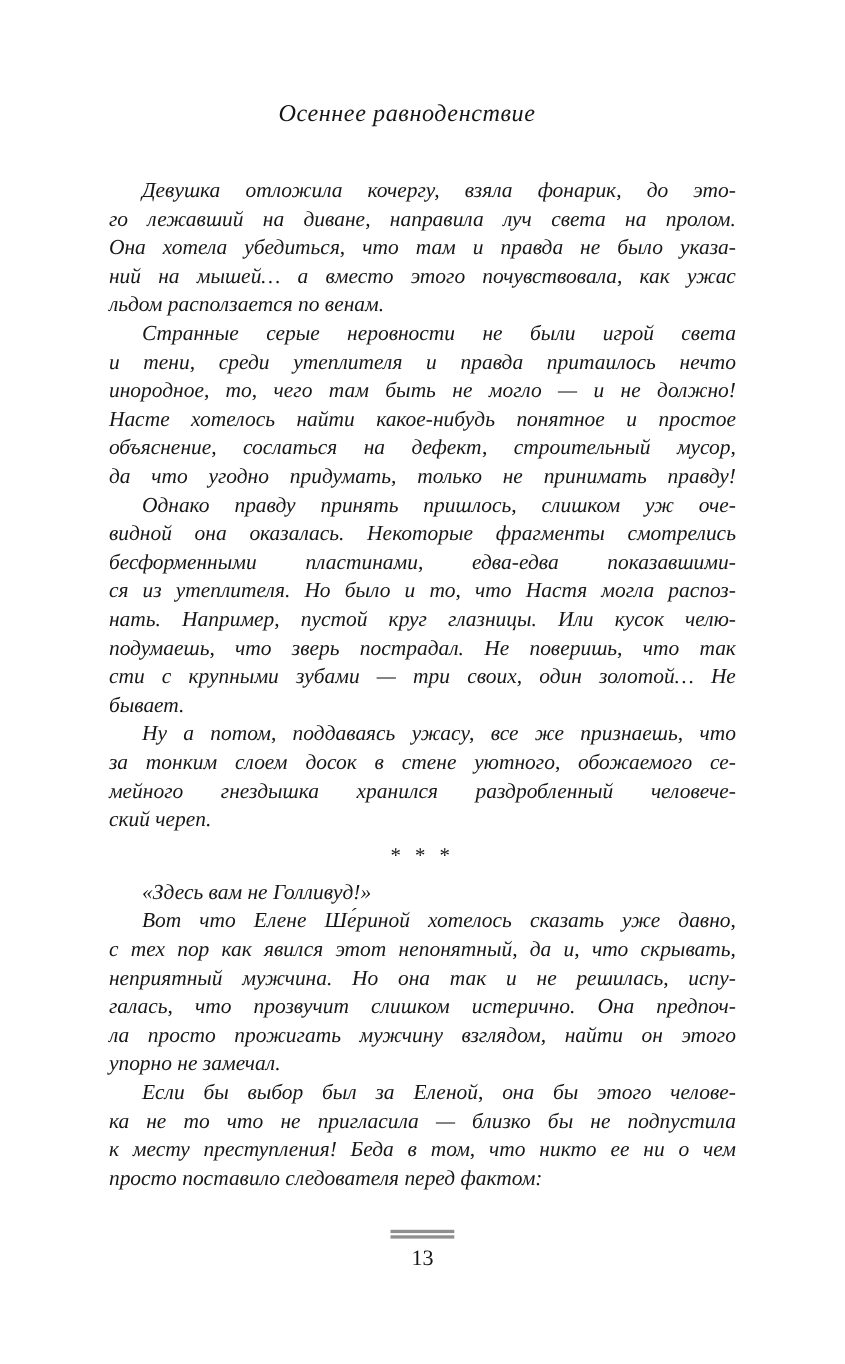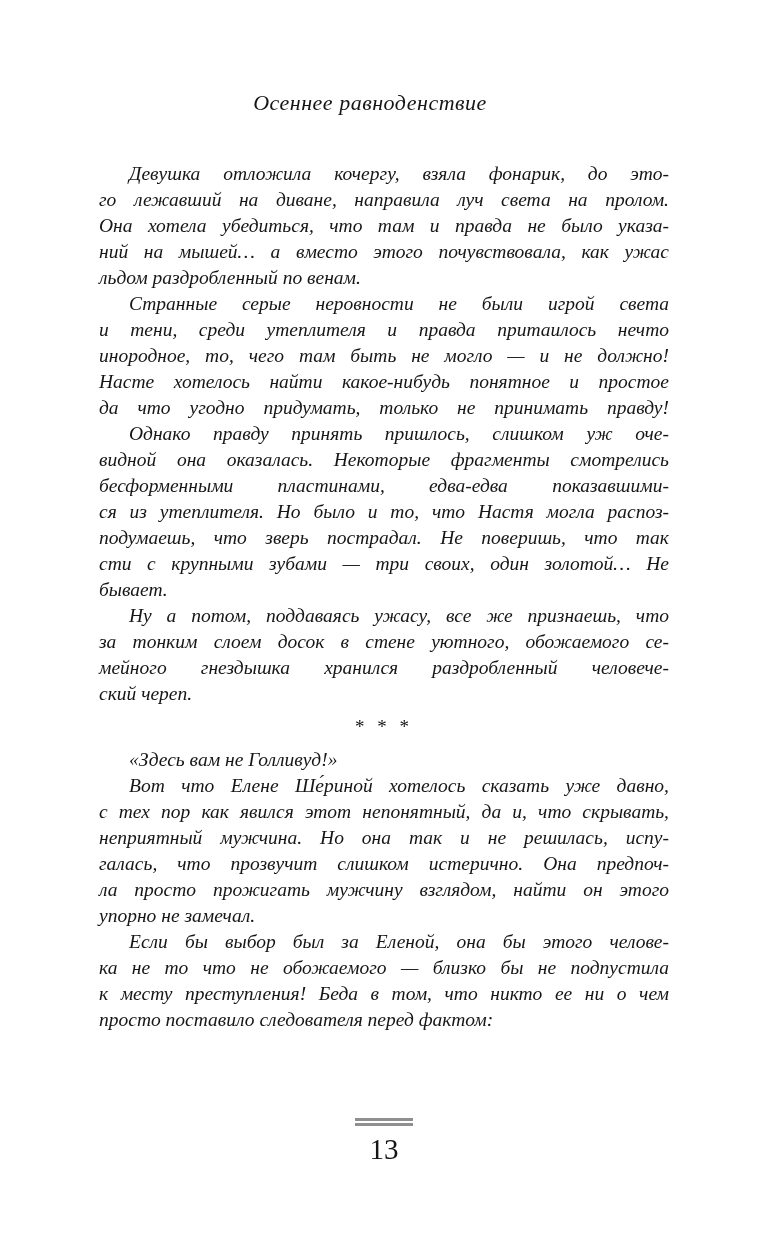--- a/index.html
+++ b/index.html
@@ -74,52 +74,54 @@
   .footer-rules {
     width: 58px;
     margin: 0 auto;
   }
   .footer-rule {
     height: 3px;
     margin-bottom: 2px;
   }
   .page-number {
     margin-top: 7px;
-    font-size: 29px;
+    font-size: 20px;
     color: #161616;
     text-align: center;
   }
 </style>
 </head>
 <body>
 
 <div class="page" style="background: rgb(255, 255, 255); color: rgb(22, 22, 22);">
 
   <div class="running-head">Осеннее равноденствие</div>
 
   <div class="body-text">
       <div class="paragraph">
         <div class="line first">Девушка отложила кочергу, взяла фонарик, до это-</div>
         <div class="line">го лежавший на диване, направила луч света на пролом.</div>
         <div class="line">Она хотела убедиться, что там и правда не было указа-</div>
         <div class="line">ний на мышей…  а вместо этого почувствовала, как ужас</div>
-        <div class="line last">льдом раздробленный по венам.</div>
+        <div class="line last">льдом расползается по венам.</div>
       </div>
       <div class="paragraph">
         <div class="line first">Странные серые неровности не были игрой света</div>
         <div class="line">и тени, среди утеплителя и правда притаилось нечто</div>
         <div class="line">инородное, то, чего там быть не могло — и не должно!</div>
         <div class="line">Насте хотелось найти какое-нибудь понятное и простое</div>
+        <div class="line">объяснение, сослаться на дефект, строительный мусор,</div>
         <div class="line">да что угодно придумать, только не принимать правду!</div>
       </div>
       <div class="paragraph">
         <div class="line first">Однако правду принять пришлось, слишком уж оче-</div>
         <div class="line">видной она оказалась. Некоторые фрагменты смотрелись</div>
         <div class="line">бесформенными пластинами, едва-едва показавшими-</div>
         <div class="line">ся из утеплителя. Но было и то, что Настя могла распоз-</div>
+        <div class="line">нать. Например, пустой круг глазницы. Или кусок челю-</div>
         <div class="line">подумаешь, что зверь пострадал. Не поверишь, что так</div>
         <div class="line">сти с крупными зубами — три своих, один золотой…  Не</div>
         <div class="line last">бывает.</div>
       </div>
       <div class="paragraph">
         <div class="line first">Ну а потом, поддаваясь ужасу, все же признаешь, что</div>
         <div class="line">за тонким слоем досок в стене уютного, обожаемого се-</div>
         <div class="line">мейного гнездышка хранился раздробленный человече-</div>
         <div class="line last">ский череп.</div>
       </div>
@@ -130,21 +132,21 @@
       <div class="paragraph">
         <div class="line first">Вот что Елене Ше́риной хотелось сказать уже давно,</div>
         <div class="line">с тех пор как явился этот непонятный, да и, что скрывать,</div>
         <div class="line">неприятный мужчина. Но она так и не решилась, испу-</div>
         <div class="line">галась, что прозвучит слишком истерично. Она предпоч-</div>
         <div class="line">ла просто прожигать мужчину взглядом, найти он этого</div>
         <div class="line last">упорно не замечал.</div>
       </div>
       <div class="paragraph">
         <div class="line first">Если бы выбор был за Еленой, она бы этого челове-</div>
-        <div class="line">ка не то что не обожаемого — близко бы не подпустила</div>
+        <div class="line">ка не то что не пригласила — близко бы не подпустила</div>
         <div class="line">к месту преступления! Беда в том, что никто ее ни о чем</div>
         <div class="line last">просто поставило следователя перед фактом:</div>
       </div>
     </div>
 
   <div class="footer">
     <div class="footer-rules">
       <div class="footer-rule" style="background: rgb(143, 143, 143);"></div>
       <div class="footer-rule" style="background: rgb(143, 143, 143);"></div>
     </div>

